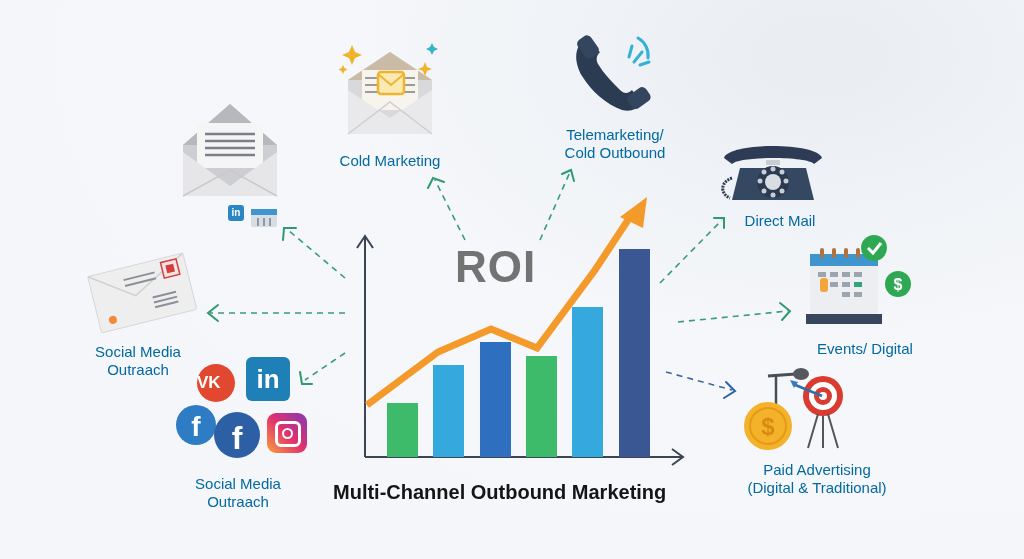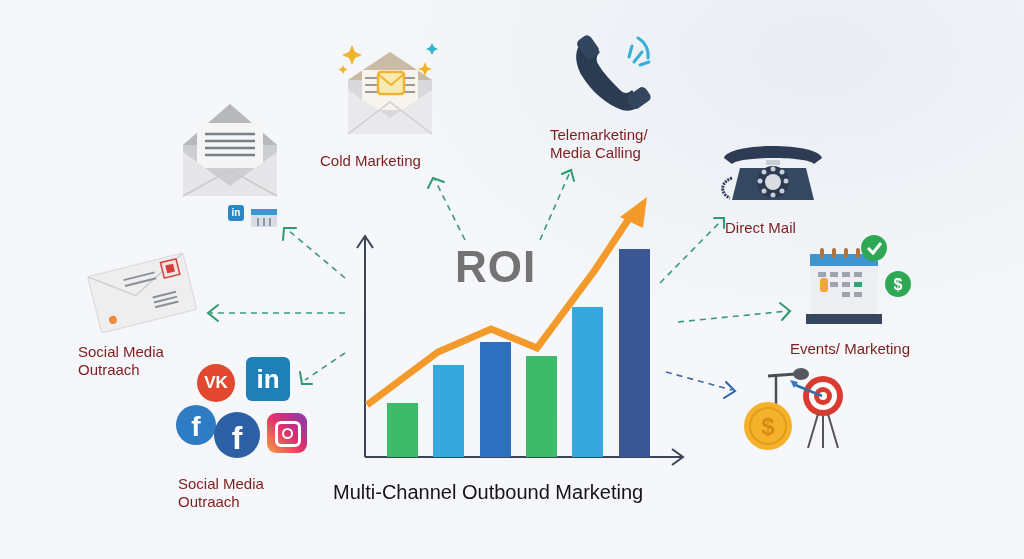--- a/index.html
+++ b/index.html
@@ -1,18 +1,18 @@
 <!DOCTYPE html>
 <html><head>
 <meta charset="utf-8">
 <style>
   html,body{margin:0;padding:0;}
   body{width:1024px;height:559px;overflow:hidden;background:#f3f5f8;font-family:"Liberation Sans",sans-serif;position:relative;color:#1b1b1b;}
   .bg{position:absolute;inset:0;background:radial-gradient(ellipse at 80% 10%,#e9edf2 0,#f5f7fa 40%,#f4f6f9 100%);}
-  .lbl{position:absolute;font-size:15px;line-height:18px;color:#7f1d1d;}
+  .lbl{position:absolute;font-size:15px;text-align:center;line-height:18px;color:#0369a1;}
   .abs{position:absolute;}
   svg{overflow:visible;}
 </style>
 </head>
 <body>
 
 <div class="bg"></div>
 
 <svg class="abs" style="left:0;top:0" width="1024" height="559">
   <g stroke="#3a9a7c" stroke-width="1.6" stroke-dasharray="6 5" fill="none">
@@ -51,21 +51,21 @@
     <rect x="186" y="126" width="31" height="101" fill="#3dbb6a"></rect>
     <rect x="232" y="77" width="31" height="150" fill="#35a9de"></rect>
     <rect x="279" y="19" width="31" height="208" fill="#3a5793"></rect>
   </g>
   <g>
     <polyline points="27,175 98,122 151,99 197,118 255,40 288,-10" fill="none" stroke="#f39a2b" stroke-width="7" stroke-linejoin="miter"></polyline>
     <polygon points="280,-13 307,-33 303,-2" fill="#f39a2b"></polygon>
   </g>
 </svg>
 <div class="abs" style="left:455px;top:242px;font-size:44px;font-weight:bold;color:#737373;letter-spacing:1px">ROI</div>
-<div class="abs" style="left:333px;top:481px;font-size:20px;font-weight:normal;color:#151515;white-space:nowrap">Multi-Channel Outbound Marketing</div>
+<div class="abs" style="left:333px;top:481px;font-size:20px;font-weight:bold;color:#151515;white-space:nowrap">Multi-Channel Outbound Marketing</div>
 
 <svg class="abs" style="left:340px;top:30px" width="100" height="110">
   <path d="M12 33 L12 18" stroke="#f2b632" stroke-width="0"></path>
   <polygon points="8,50 50,22 92,50 92,104 8,104" fill="#d9d9dc"></polygon>
   <polygon points="8,50 50,22 92,50" fill="#c9bba6"></polygon>
   <rect x="22" y="40" width="56" height="40" fill="#f7f4ee"></rect>
   <g stroke="#9b9b9b" stroke-width="2">
       <line x1="25" y1="48" x2="40" y2="48"></line>
       <line x1="25" y1="55" x2="40" y2="55"></line>
       <line x1="25" y1="62" x2="40" y2="62"></line>
@@ -122,21 +122,21 @@
         <line x1="66" y1="58" x2="90" y2="58"></line>
       </g>
     <circle cx="22" cy="60" r="4" fill="#f08a3a"></circle>
   </g>
 </svg>
 <div class="lbl" style="left:78px;top:343px;width:120px">
   <div>Social Media</div>
   <div>Outraach</div>
 </div>
 
-<div class="abs" style="left:197px;top:364px;width:38px;height:38px;border-radius:50%;background:#e2482f;color:#fff;font-weight:bold;font-size:17px;text-align:center;line-height:38px">VK</div>
+<div class="abs" style="left:197px;top:364px;width:38px;height:38px;border-radius:50%;background:#e2482f;color:#fff;font-weight:bold;font-size:17px;text-align:left;line-height:38px">VK</div>
 <div class="abs" style="left:246px;top:357px;width:44px;height:44px;border-radius:6px;background:#1f7fb7;color:#fff;font-weight:bold;font-size:26px;text-align:center;line-height:44px">in</div>
 <div class="abs" style="left:176px;top:405px;width:40px;height:40px;border-radius:50%;background:#2e7cc4;color:#fff;font-weight:bold;font-size:28px;text-align:center;line-height:44px">f</div>
 <div class="abs" style="left:214px;top:412px;width:46px;height:46px;border-radius:50%;background:#2c5fa3;color:#fff;font-weight:bold;font-size:32px;text-align:center;line-height:52px">f</div>
 <div class="abs" style="left:267px;top:413px;width:40px;height:40px;border-radius:9px;background:linear-gradient(45deg,#f9a03f,#e1306c 50%,#833ab4)">
   <div style="position:absolute;left:8px;top:8px;width:20px;height:20px;border:3px solid #fff;border-radius:6px"></div>
   <div style="position:absolute;left:15px;top:15px;width:7px;height:7px;border:2.5px solid #fff;border-radius:50%"></div>
 </div>
 <div class="lbl" style="left:178px;top:475px;width:120px">
   <div>Social Media</div>
   <div>Outraach</div>
@@ -148,42 +148,42 @@
   <rect x="58" y="58" width="22" height="16" rx="5" transform="rotate(-35 69 66)" fill="#34465f"></rect>
   <g stroke="#35b0d6" stroke-width="3" fill="none" stroke-linecap="round">
     <path d="M68 6 A20 20 0 0 1 78 26"></path>
     <line x1="62" y1="14" x2="59" y2="25"></line>
     <line x1="72" y1="20" x2="64" y2="30"></line>
     <line x1="70" y1="33" x2="79" y2="30"></line>
   </g>
 </svg>
 <div class="lbl" style="left:550px;top:126px;width:130px">
   <div>Telemarketing/</div>
-  <div>Media Calling</div>
+  <div>Cold Outbound</div>
 </div>
 
 <svg class="abs" style="left:718px;top:138px" width="110" height="70">
   <path d="M6 20 C10 4 100 4 104 20 L96 26 C90 18 20 18 14 26 Z" fill="#2d3c54"></path>
   <polygon points="22,30 88,30 96,62 14,62" fill="#344862"></polygon>
   <circle cx="55" cy="44" r="16" fill="#2b3a50"></circle>
   <circle cx="55" cy="44" r="8" fill="#d9dde2"></circle>
   <g fill="#c9ced6">
       <circle cx="55" cy="31" r="2.5"></circle>
       <circle cx="64" cy="34" r="2.5"></circle>
       <circle cx="68" cy="43" r="2.5"></circle>
       <circle cx="64" cy="53" r="2.5"></circle>
       <circle cx="55" cy="57" r="2.5"></circle>
       <circle cx="46" cy="53" r="2.5"></circle>
       <circle cx="42" cy="43" r="2.5"></circle>
       <circle cx="46" cy="34" r="2.5"></circle>
     </g>
   <rect x="48" y="22" width="14" height="5" fill="#c9ced6"></rect>
   <path d="M14 40 C2 44 2 56 12 60" fill="none" stroke="#2d3c54" stroke-width="3" stroke-dasharray="2 1"></path>
 </svg>
-<div class="lbl" style="left:725px;top:219px;width:110px">Direct Mail</div>
+<div class="lbl" style="left:725px;top:212px;width:110px">Direct Mail</div>
 
 <svg class="abs" style="left:806px;top:232px" width="110" height="100">
   <rect x="4" y="22" width="68" height="60" rx="3" fill="#eceef1"></rect>
   <rect x="4" y="22" width="68" height="12" fill="#3f96cf"></rect>
   <g fill="#b0733e">
       <rect x="14" y="16" width="4" height="10" rx="2"></rect>
       <rect x="26" y="16" width="4" height="10" rx="2"></rect>
       <rect x="38" y="16" width="4" height="10" rx="2"></rect>
       <rect x="50" y="16" width="4" height="10" rx="2"></rect>
     </g>
@@ -198,21 +198,21 @@
       <rect x="48" y="60" width="8" height="5"></rect>
     </g>
   <rect x="48" y="50" width="8" height="5" fill="#2fa57c"></rect>
   <rect x="14" y="46" width="8" height="14" rx="3" fill="#f0a63a"></rect>
   <rect x="0" y="82" width="76" height="10" fill="#37465c"></rect>
   <circle cx="68" cy="16" r="13" fill="#2fa853"></circle>
   <polyline points="62,16 67,21 75,11" fill="none" stroke="#fff" stroke-width="3"></polyline>
   <circle cx="92" cy="52" r="13" fill="#2fa853"></circle>
   <text x="92" y="58" font-size="16" font-weight="bold" fill="#fff" text-anchor="middle" font-family="Liberation Sans, sans-serif">$</text>
 </svg>
-<div class="lbl" style="left:790px;top:340px;width:150px">Events/ Marketing</div>
+<div class="lbl" style="left:790px;top:340px;width:150px">Events/ Digital</div>
 
 <svg class="abs" style="left:738px;top:360px" width="120" height="95">
   <line x1="30" y1="16" x2="58" y2="14" stroke="#4a4f57" stroke-width="3"></line>
   <line x1="38" y1="16" x2="38" y2="48" stroke="#4a4f57" stroke-width="2.5"></line>
   <ellipse cx="63" cy="14" rx="8" ry="6" fill="#55595f"></ellipse>
   <circle cx="30" cy="66" r="24" fill="#f3b22a"></circle>
   <circle cx="30" cy="66" r="18" fill="none" stroke="#e39b17" stroke-width="2"></circle>
   <text x="30" y="75" font-size="24" font-weight="bold" fill="#d88a12" text-anchor="middle" font-family="Liberation Sans, sans-serif">$</text>
   <circle cx="85" cy="36" r="20" fill="#d93b30"></circle>
   <circle cx="85" cy="36" r="14" fill="#fff"></circle>
@@ -220,13 +220,15 @@
   <circle cx="85" cy="36" r="4" fill="#fff"></circle>
   <line x1="55" y1="24" x2="84" y2="36" stroke="#2f6fa8" stroke-width="2.5"></line>
   <polygon points="52,20 60,22 56,28" fill="#3b78c0"></polygon>
   <g stroke="#555" stroke-width="2">
       <line x1="80" y1="54" x2="70" y2="88"></line>
       <line x1="90" y1="54" x2="100" y2="88"></line>
       <line x1="85" y1="56" x2="85" y2="88"></line>
     </g>
 </svg>
 <div class="lbl" style="left:722px;top:461px;width:190px">
+  <div>Paid Advertising</div>
+  <div>(Digital &amp; Traditional)</div>
 </div>
 
 </body></html>

